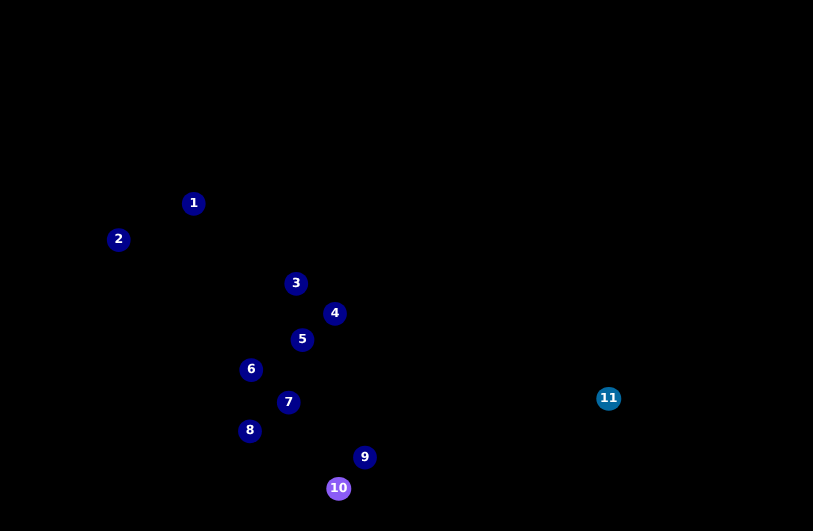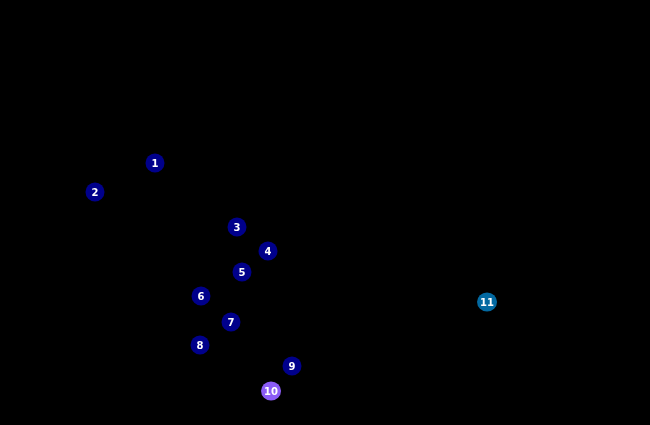--- a/index.html
+++ b/index.html
@@ -77,16 +77,16 @@
     </div>
 
     <div class="marker" style="left: 292px; top: 366px; background: rgb(0, 0, 139); color: rgb(255, 255, 255);">
       <span>9</span>
     </div>
 
     <div class="marker" style="left: 271px; top: 391px; background: #8b5cf6; color: rgb(255, 255, 255);">
       <span>10</span>
     </div>
 
-    <div class="marker" style="left: 487px; top: 302px; background: #0369a1; color: rgb(255, 255, 255); align-items: center;">
+    <div class="marker" style="left: 487px; top: 319px; background: #0369a1; color: rgb(255, 255, 255); align-items: center;">
       <span>11</span>
     </div>
   </div>
 
 </body></html>

